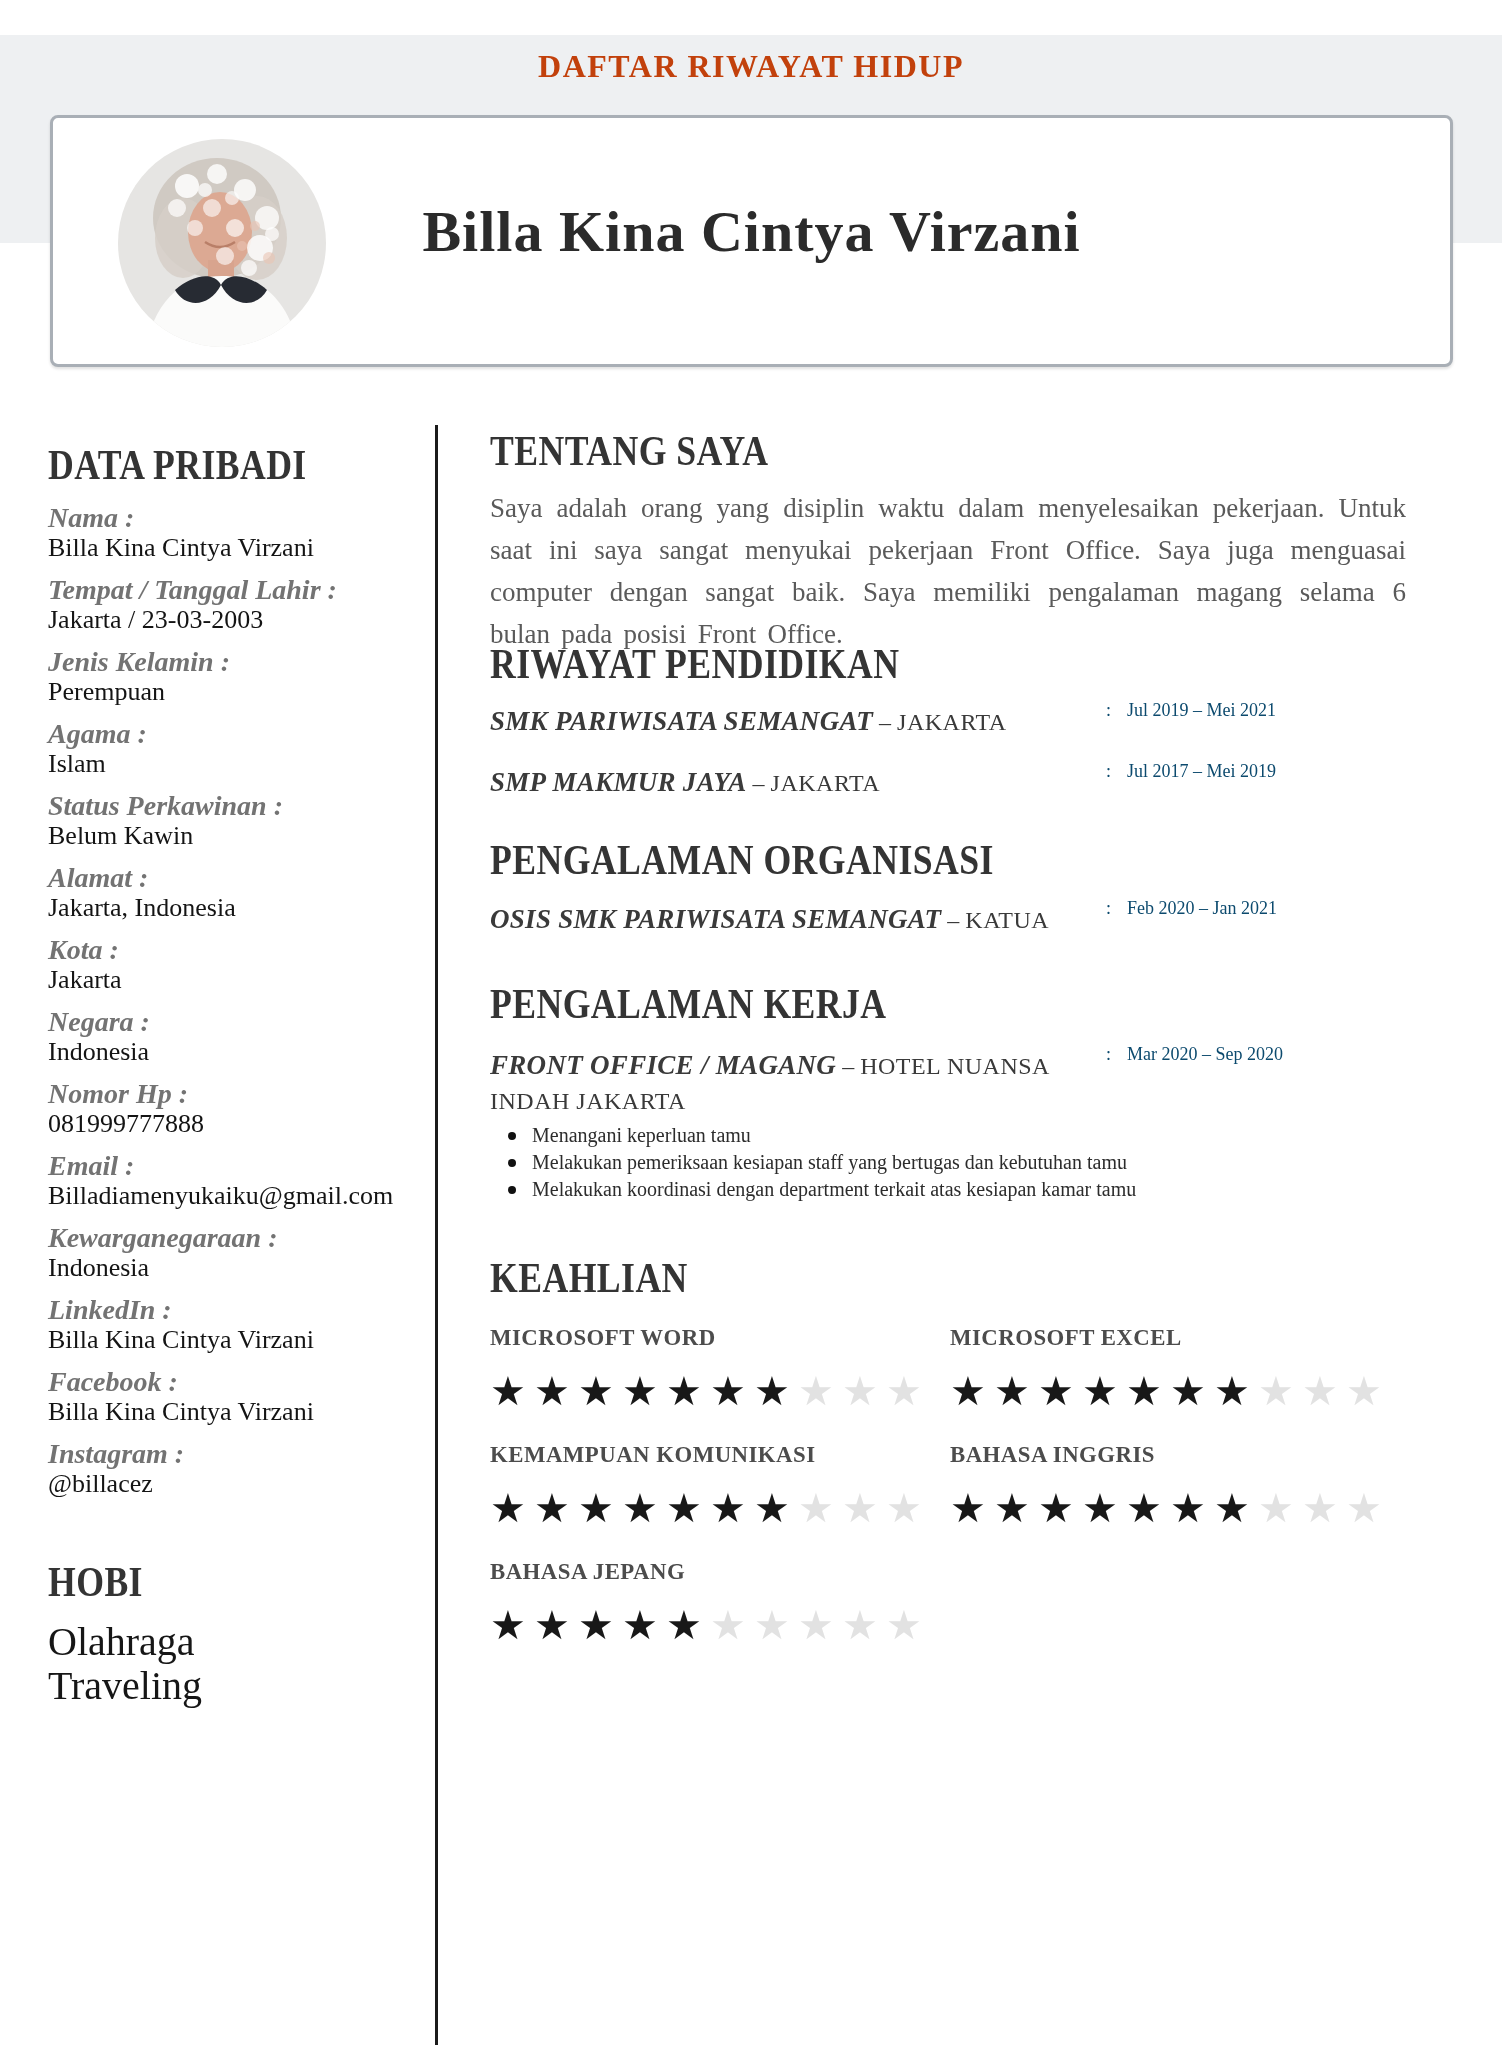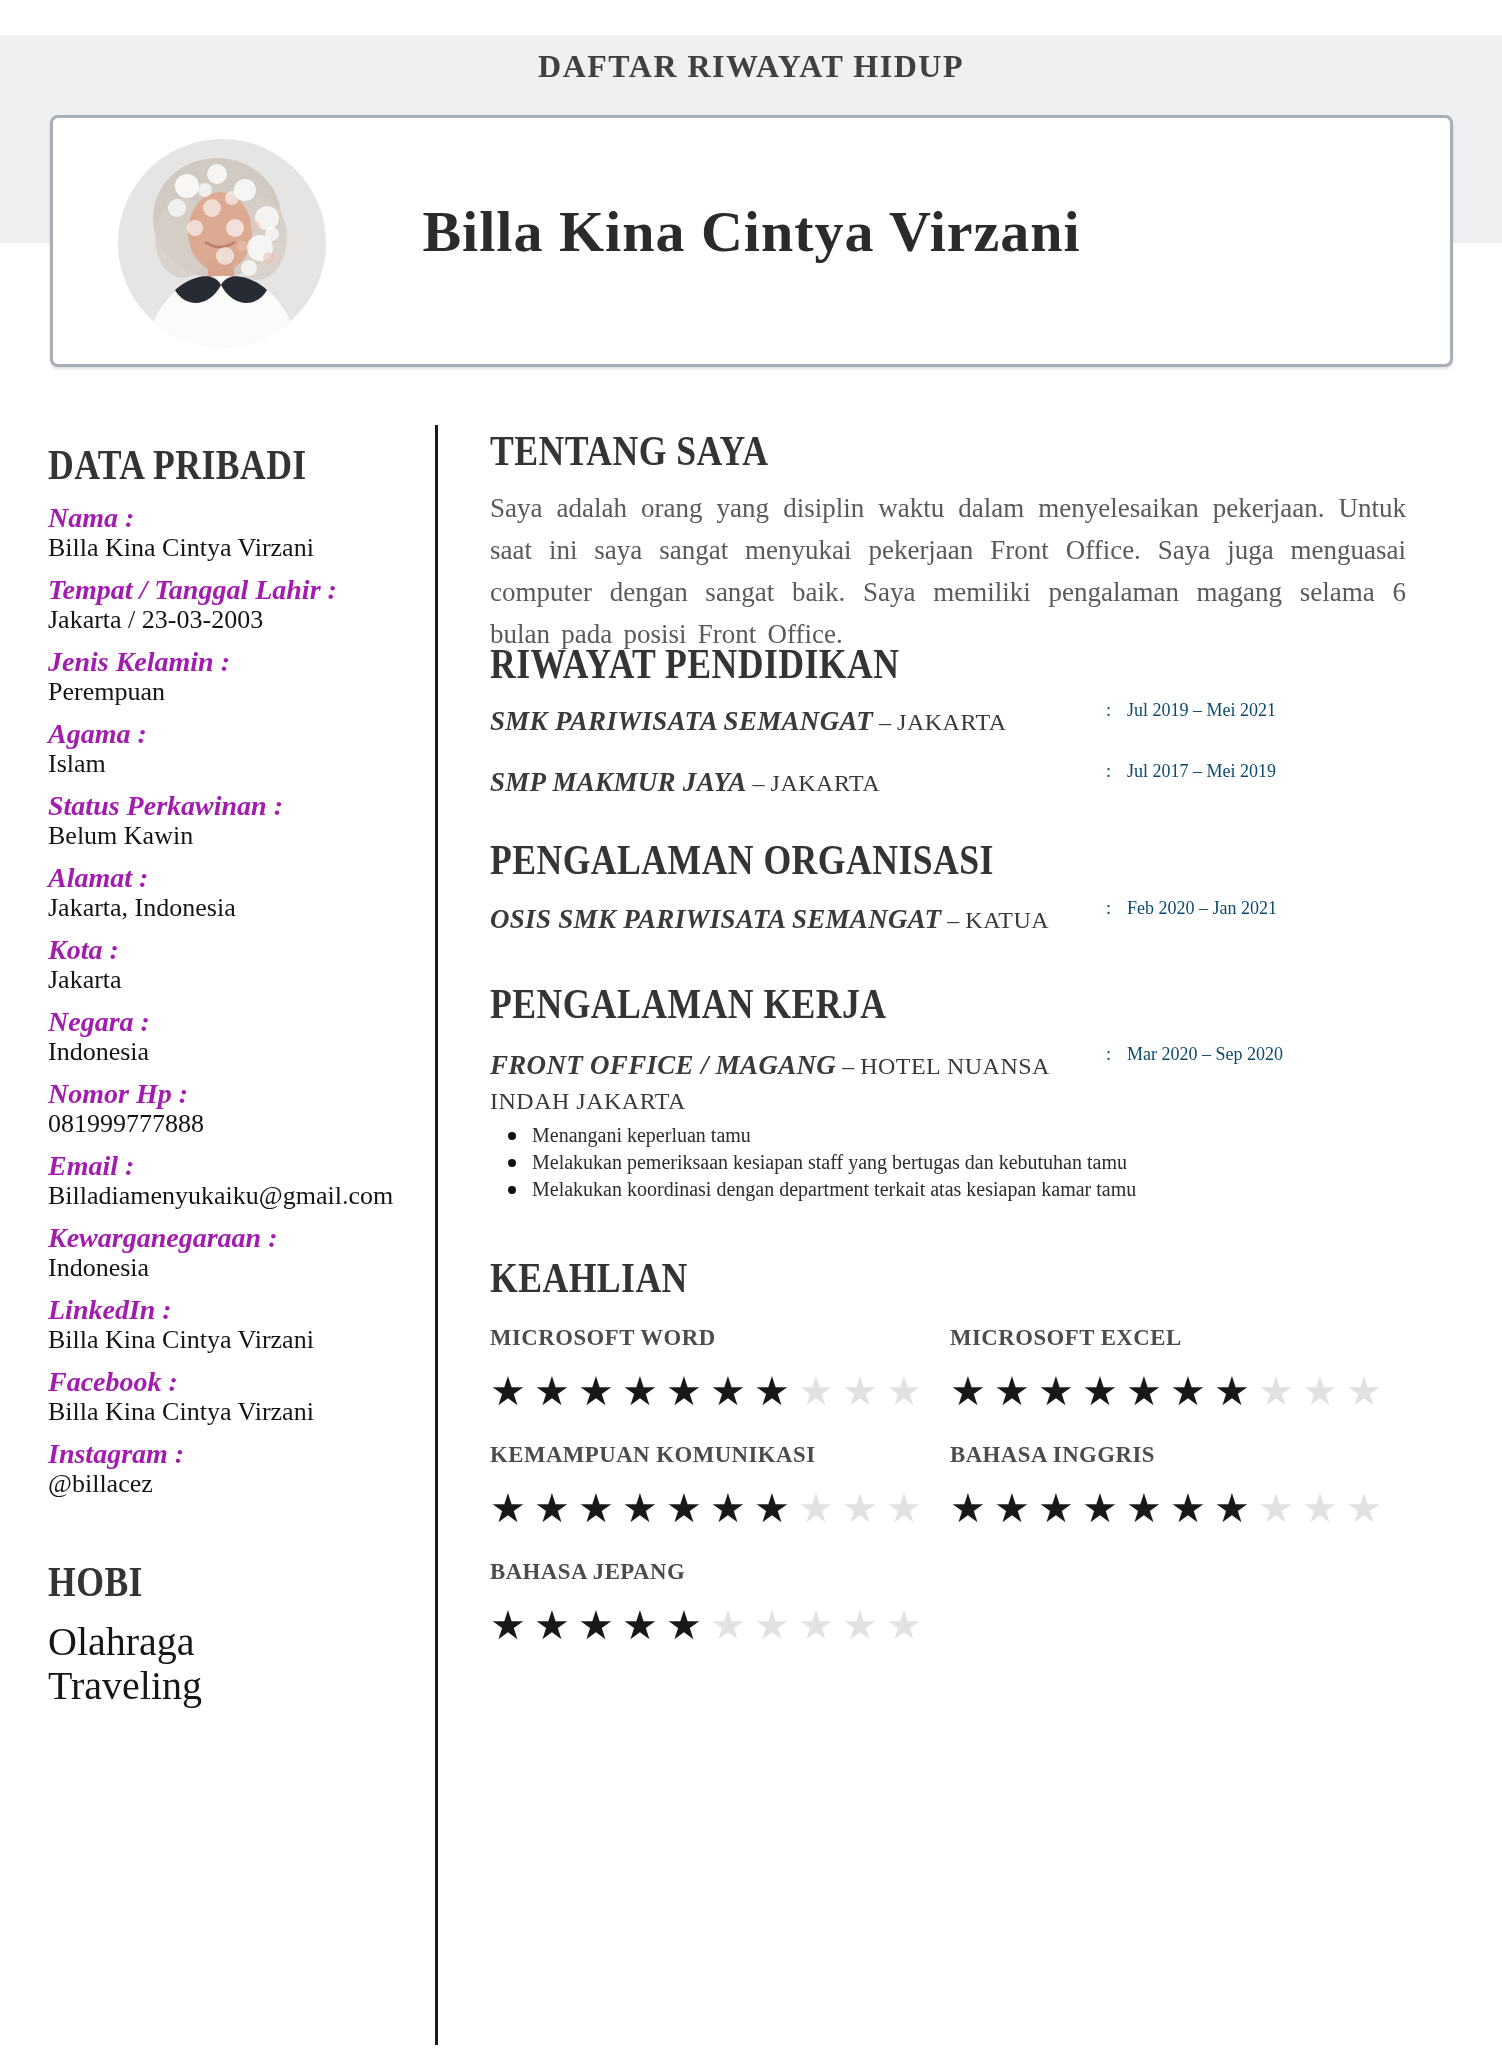--- a/index.html
+++ b/index.html
@@ -3,41 +3,41 @@
 <meta charset="utf-8">
 <style>
   html,body{margin:0;padding:0;background:#ffffff;}
   .page{position:relative;width:1502px;height:2048px;background:#ffffff;overflow:hidden;
         font-family:"Liberation Serif","DejaVu Serif",serif;}
 
   
   .top-band{position:absolute;left:0;top:35px;width:100%;height:208px;background:#eef0f2;}
 
   .doc-title{position:absolute;left:0;top:48px;width:100%;text-align:center;
-             font-weight:bold;font-size:32px;letter-spacing:1.5px;color:#404040;}
+             font-weight:bold;font-size:32px;letter-spacing:1.5px;color:#c2410c;}
 
   
   .header-box{position:absolute;left:50px;top:115px;width:1403px;height:252px;box-sizing:border-box;
               background:#ffffff;border:3px solid #a9afb6;border-radius:8px;
               box-shadow:0 2px 3px rgba(0,0,0,.12);}
   .photo{position:absolute;left:64px;top:20px;width:210px;height:210px;}
   .person-name{position:absolute;left:0;right:0;top:80px;text-align:center;
                font-weight:bold;font-size:58px;letter-spacing:1px;color:#2b2b2b;}
 
   
   .divider{position:absolute;left:435px;top:425px;width:3px;height:1620px;background:#1b1b1b;}
 
   
   .h2{position:absolute;font-weight:bold;font-size:42px;color:#343434;white-space:nowrap;}
   .cond{display:inline-block;transform:scaleX(.85);transform-origin:0 50%;letter-spacing:.5px;}
 
   
   .fields{position:absolute;left:48px;top:503px;width:380px;}
   .fgroup{margin-bottom:12px;}
-  .f-label{font-weight:bold;font-style:italic;font-size:28px;line-height:30px;color:#a21caf;}
+  .f-label{font-weight:bold;font-style:italic;font-size:28px;line-height:30px;color:#737373;}
   .f-value{font-size:26px;line-height:30px;color:#141414;}
   .hobbies{position:absolute;left:48px;top:1620px;}
   .hobby{font-size:40px;line-height:44px;color:#161616;}
 
   
   .about-text{position:absolute;left:490px;top:487px;width:916px;font-size:27px;line-height:42px;
               color:#5a5a5a;text-align:justify;word-spacing:4.5px;}
   .entries{position:absolute;left:490px;width:916px;}
   .entry{position:relative;width:916px;margin-bottom:26px;}
   .entry-title{width:620px;font-size:27px;line-height:34px;color:#3a3a3a;}

